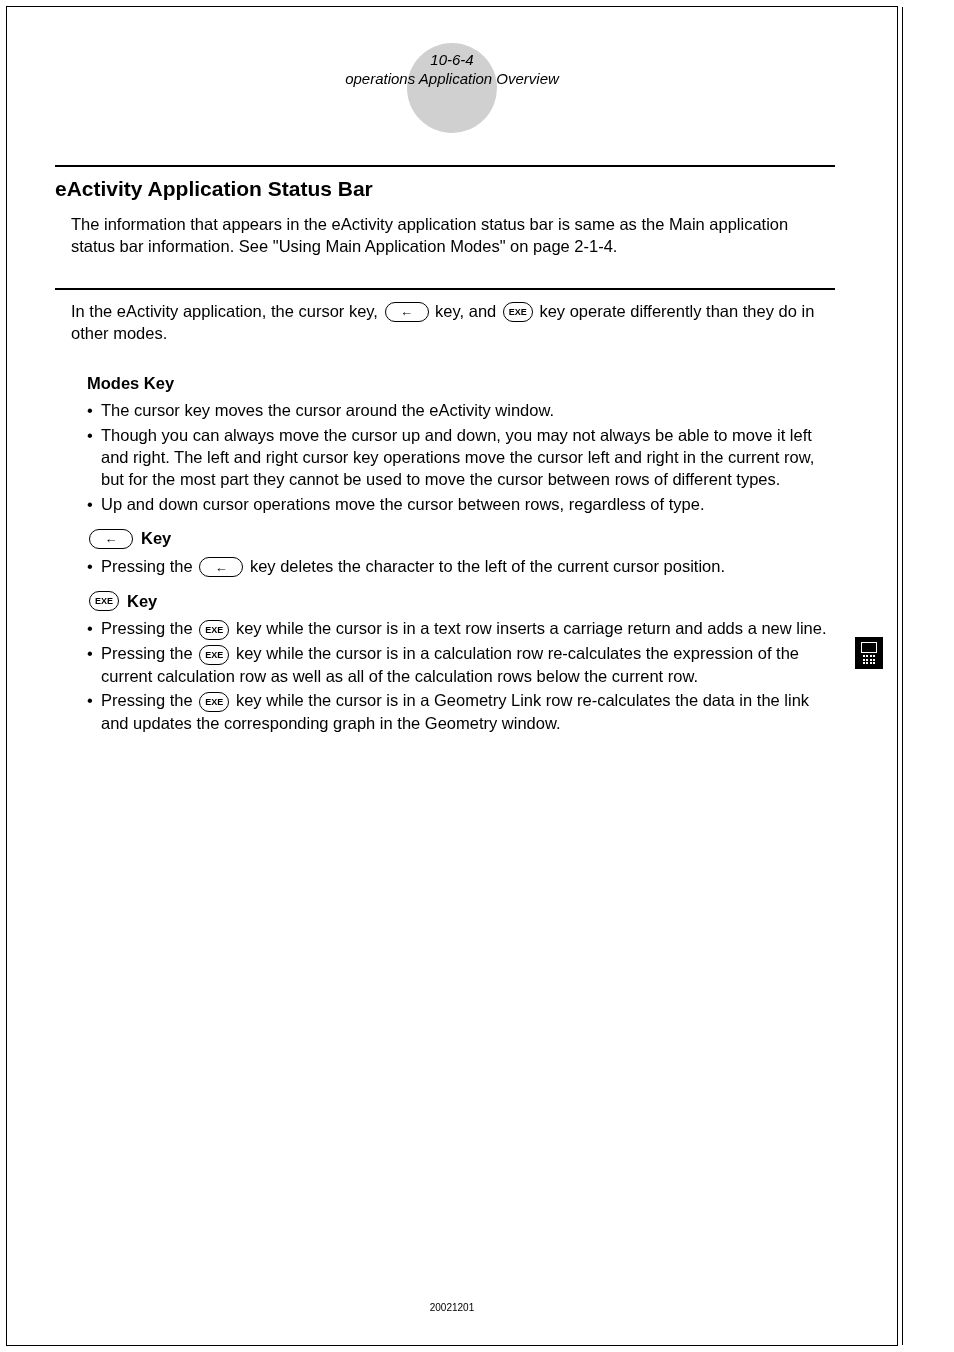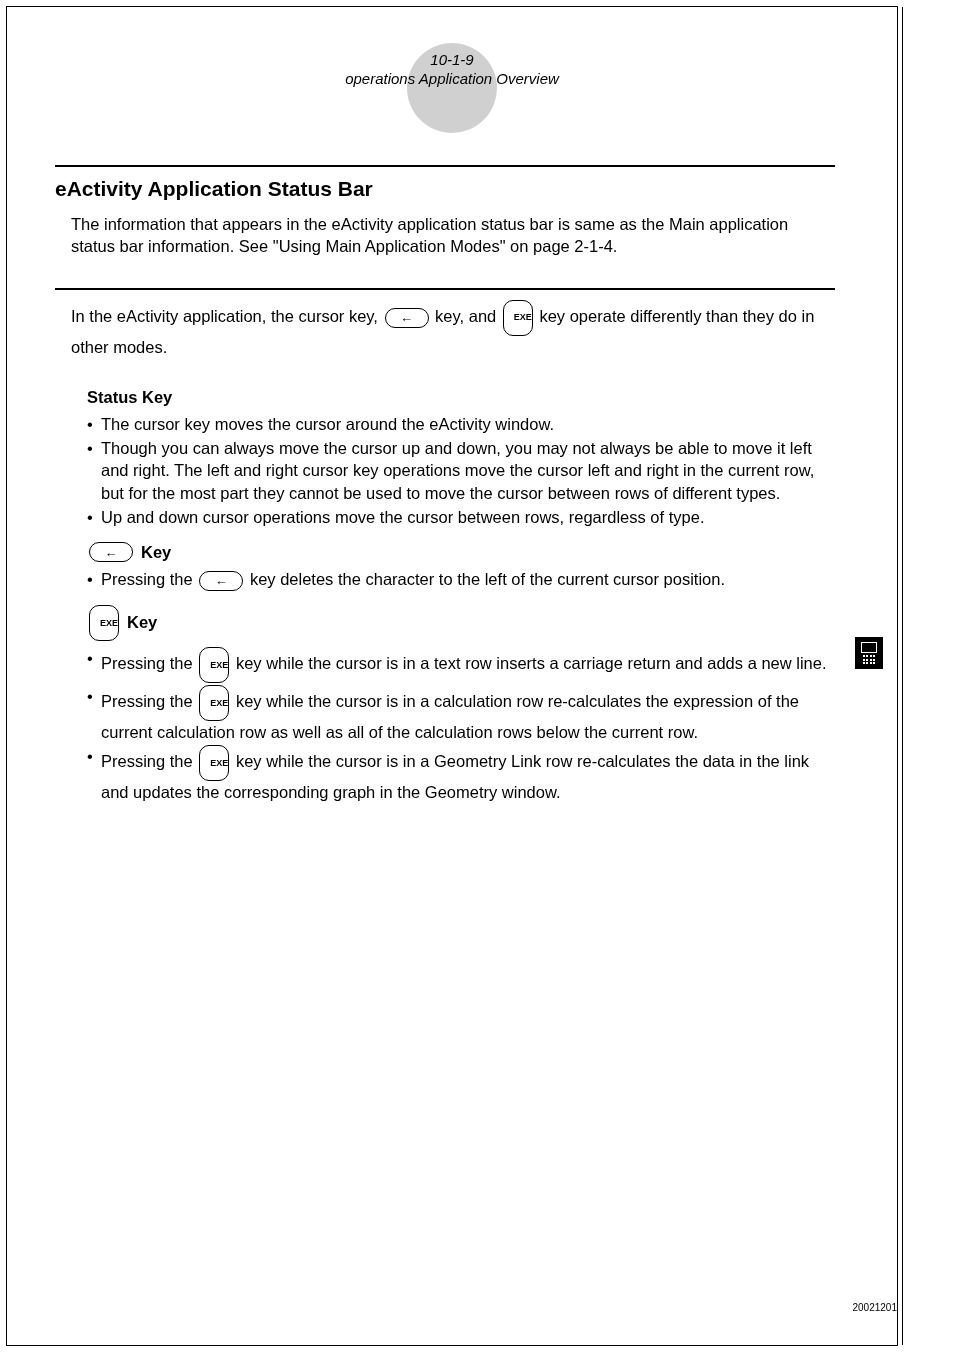--- a/index.html
+++ b/index.html
@@ -122,36 +122,36 @@
       border-radius: 10px;
       font-size: 13px;
       font-weight: normal;
       background: #fff;
       margin: 0 2px;
     }
     .exe-key {
       display: inline-flex;
       vertical-align: middle;
       align-items: center;
-      justify-content: flex-end;
+      justify-content: center;
       width: 30px;
-      height: 36px;
+      height: 20px;
       border: 1.5px solid #000;
       border-radius: 10px;
       font-size: 9px;
       font-weight: bold;
       background: #fff;
       margin: 0 2px;
     }
     .footer {
       position: absolute;
       bottom: 32px;
       left: 0;
       width: 100%;
-      text-align: right;
+      text-align: center;
       font-size: 10px;
     }
     .side-icon {
       position: absolute;
       right: 14px;
       top: 630px;
       width: 28px;
       height: 32px;
       background: #000;
       display: flex;
@@ -179,41 +179,41 @@
     }
   </style>
 </head>
 <body>
 
 <div class="page">
   <div class="inner-border-right"></div>
 
   <div class="header-badge"></div>
   <div class="header-text">
-    <div class="header-line1">10-1-9</div>
+    <div class="header-line1">10-6-4</div>
     <div class="header-line2">operations Application Overview</div>
   </div>
 
   <div class="content">
 
     <div class="section-divider"></div>
     <div class="section-heading">eActivity Application Status Bar</div>
     <div class="intro-text">The information that appears in the eActivity application status bar is same as the Main application status bar information. See "Using Main Application Modes" on page 2-1-4.</div>
 
     <div class="section-divider"></div>
 
     <div class="intro-text">
       <span>In the eActivity application, the cursor key, </span><span class="back-key">
           <span>←</span>
         </span><span> key, and </span><span class="exe-key">
           <span>EXE</span>
         </span><span> key operate differently than they do in other modes.</span>
     </div>
 
-    <div class="sub-heading">Status Key</div>
+    <div class="sub-heading">Modes Key</div>
     <div class="bullet-list">
       <div class="bullet-item">
         <div class="bullet">•</div>
         <div class="bullet-text">The cursor key moves the cursor around the eActivity window.</div>
       </div>
       <div class="bullet-item">
         <div class="bullet">•</div>
         <div class="bullet-text">Though you can always move the cursor up and down, you may not always be able to move it left and right. The left and right cursor key operations move the cursor left and right in the current row, but for the most part they cannot be used to move the cursor between rows of different types.</div>
       </div>
       <div class="bullet-item">

